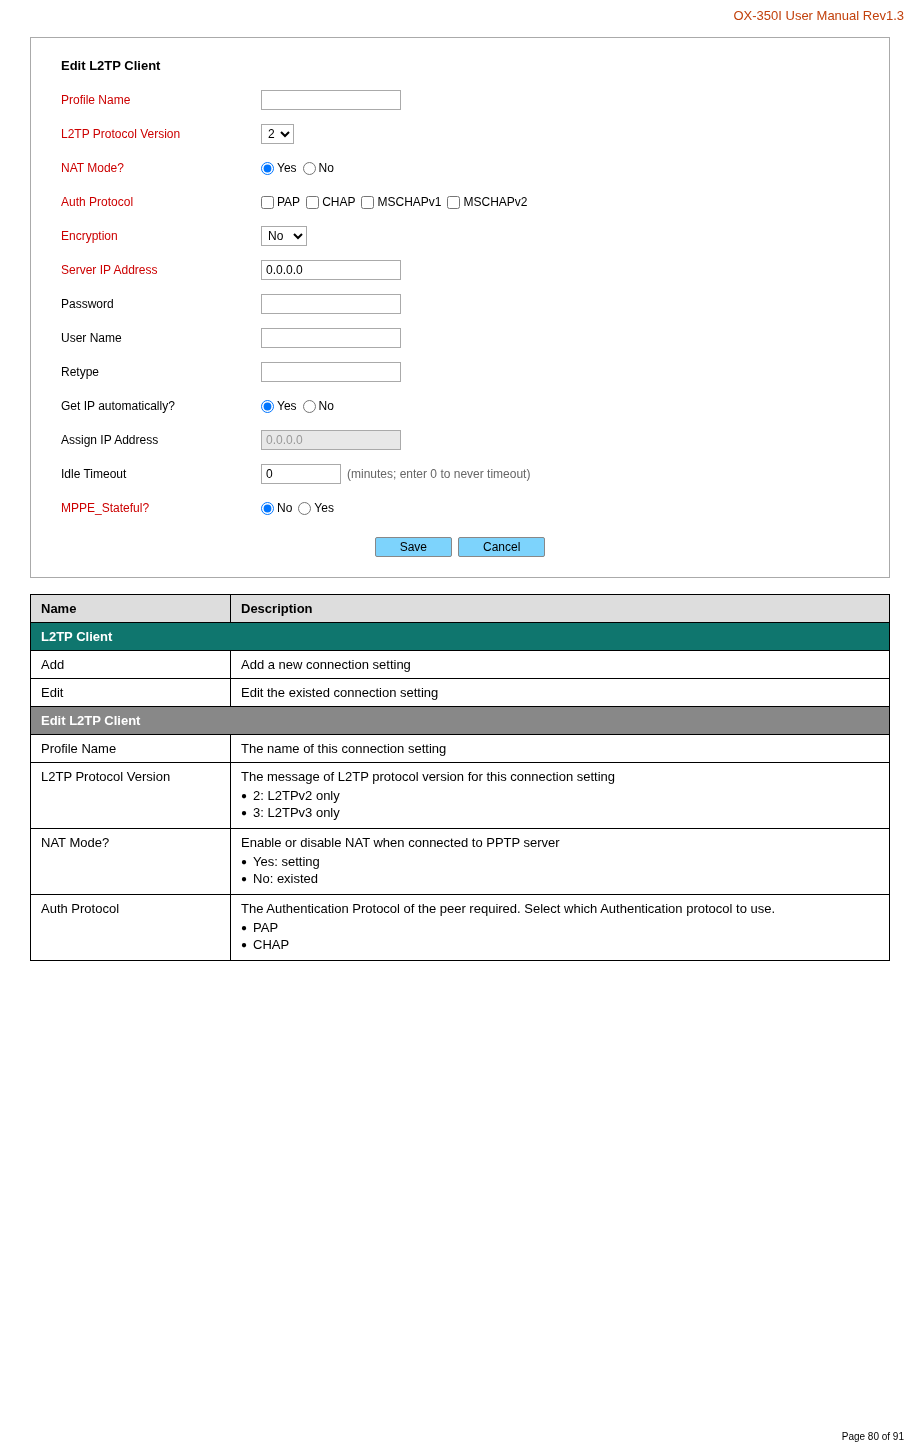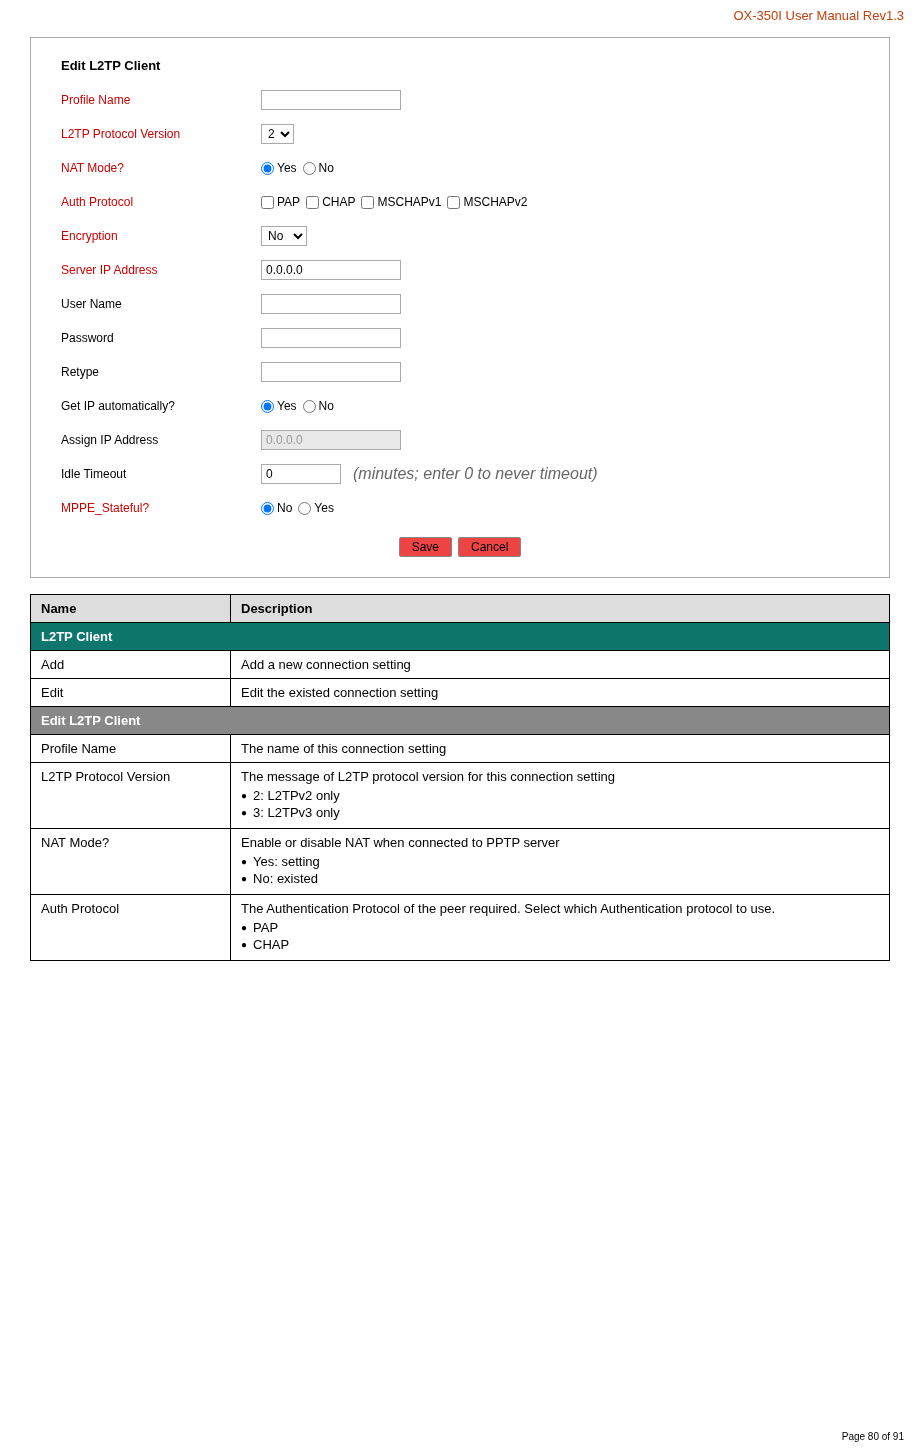--- a/index.html
+++ b/index.html
@@ -75,35 +75,33 @@
       background: #fff;
     }
     .radio-label, .checkbox-label {
       display: flex;
       align-items: center;
       gap: 3px;
       font-size: 12px;
       cursor: pointer;
     }
     .idle-note {
-      font-size: 16px;
+      font-size: 12px;
       color: #666;
-      font-style: italic;
-      margin-left: 6px;
     }
     .btn-row {
       display: flex;
       justify-content: center;
       gap: 6px;
       margin-top: 16px;
     }
     .btn {
-      padding: 2px 12px;
+      padding: 2px 24px;
       border: 1px solid #888;
-      background: #ef4444;
+      background: #7dd3fc;
       font-size: 12px;
       cursor: pointer;
       border-radius: 2px;
     }
     .figure-caption {
       text-align: center;
       font-size: 13px;
       margin: 10px 0 18px;
     }
     
@@ -229,30 +227,30 @@
     </div>
 
     <div class="form-row">
       <div class="form-label">Server IP Address</div>
       <div class="form-field">
         <input class="text-input" type="text" value="0.0.0.0" style="">
       </div>
     </div>
 
     <div class="form-row">
+      <div class="form-label black">Password</div>
+      <div class="form-field">
+        <input class="text-input" type="password" value="" style="">
+      </div>
+    </div>
+
+    <div class="form-row">
       <div class="form-label black">User Name</div>
       <div class="form-field">
         <input class="text-input" type="text" value="" style="">
-      </div>
-    </div>
-
-    <div class="form-row">
-      <div class="form-label black">Password</div>
-      <div class="form-field">
-        <input class="text-input" type="password" value="" style="">
       </div>
     </div>
 
     <div class="form-row">
       <div class="form-label black">Retype</div>
       <div class="form-field">
         <input class="text-input" type="password" value="" style="">
       </div>
     </div>
 

